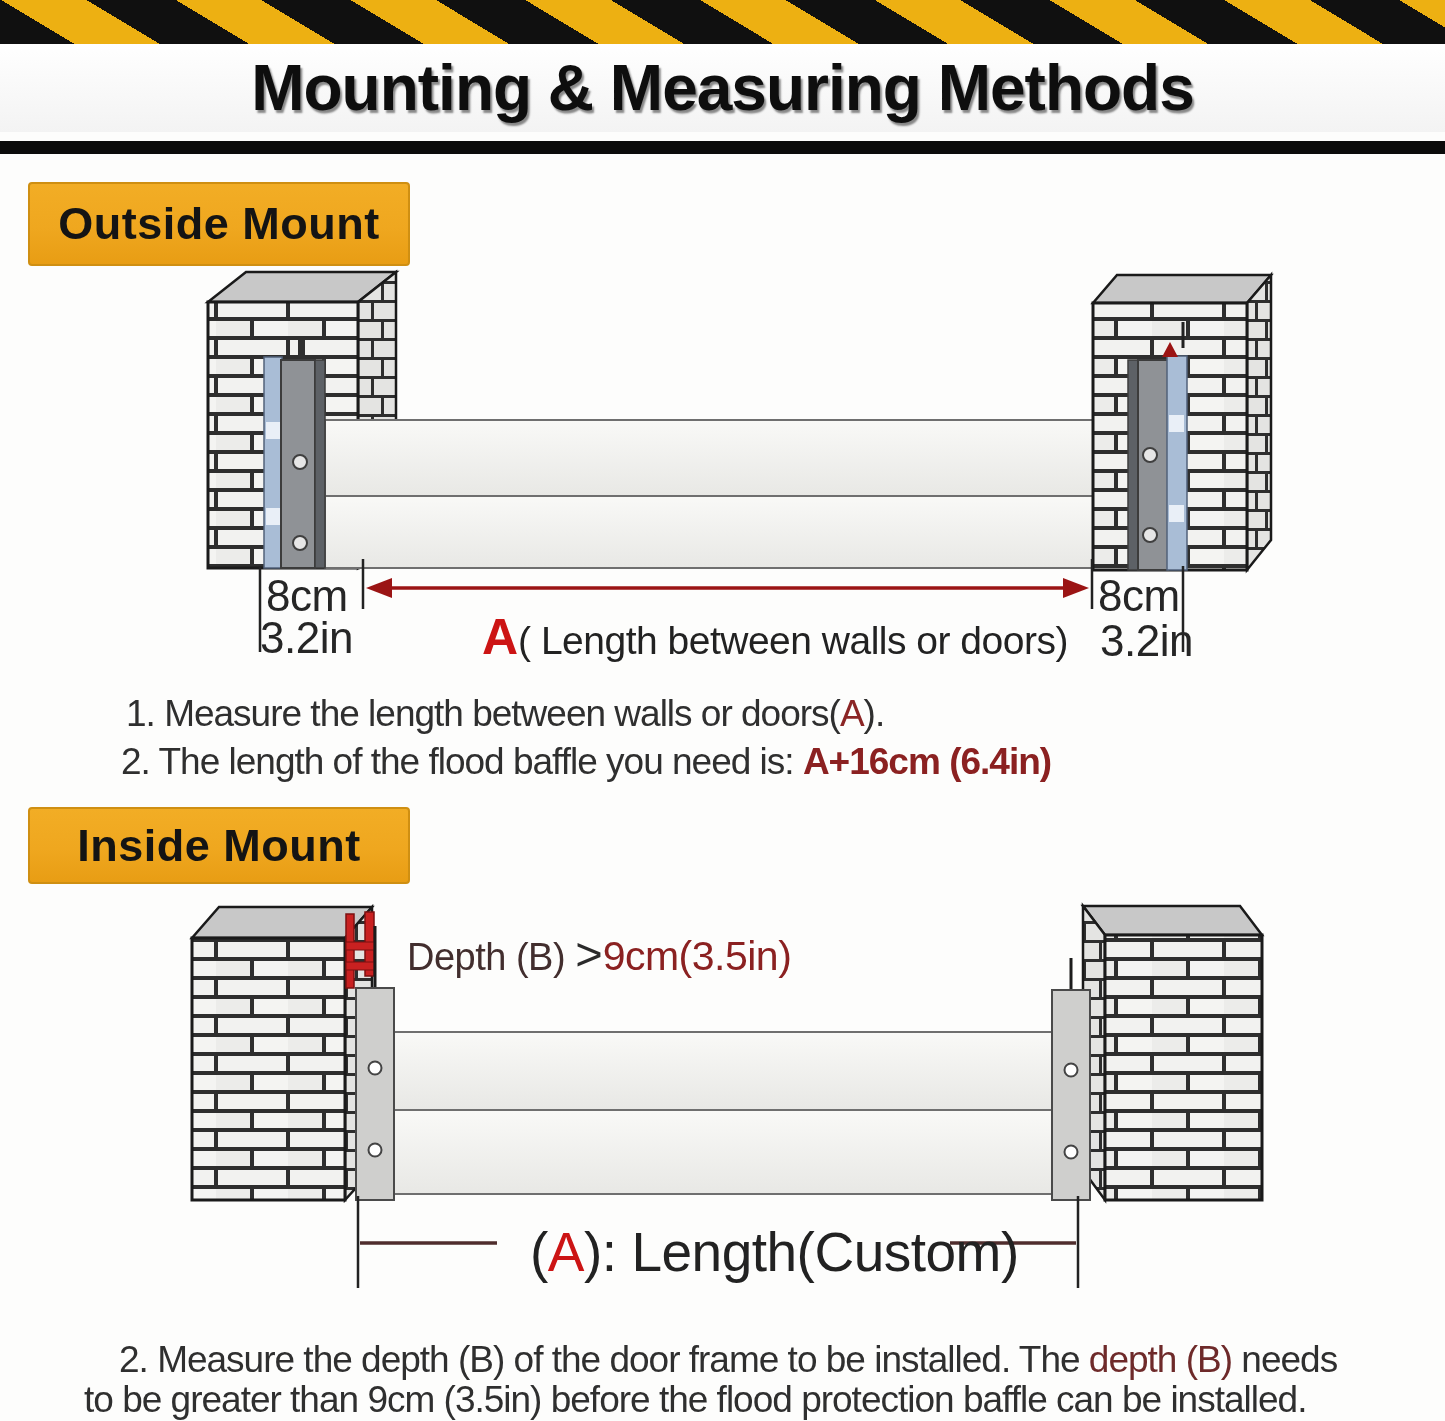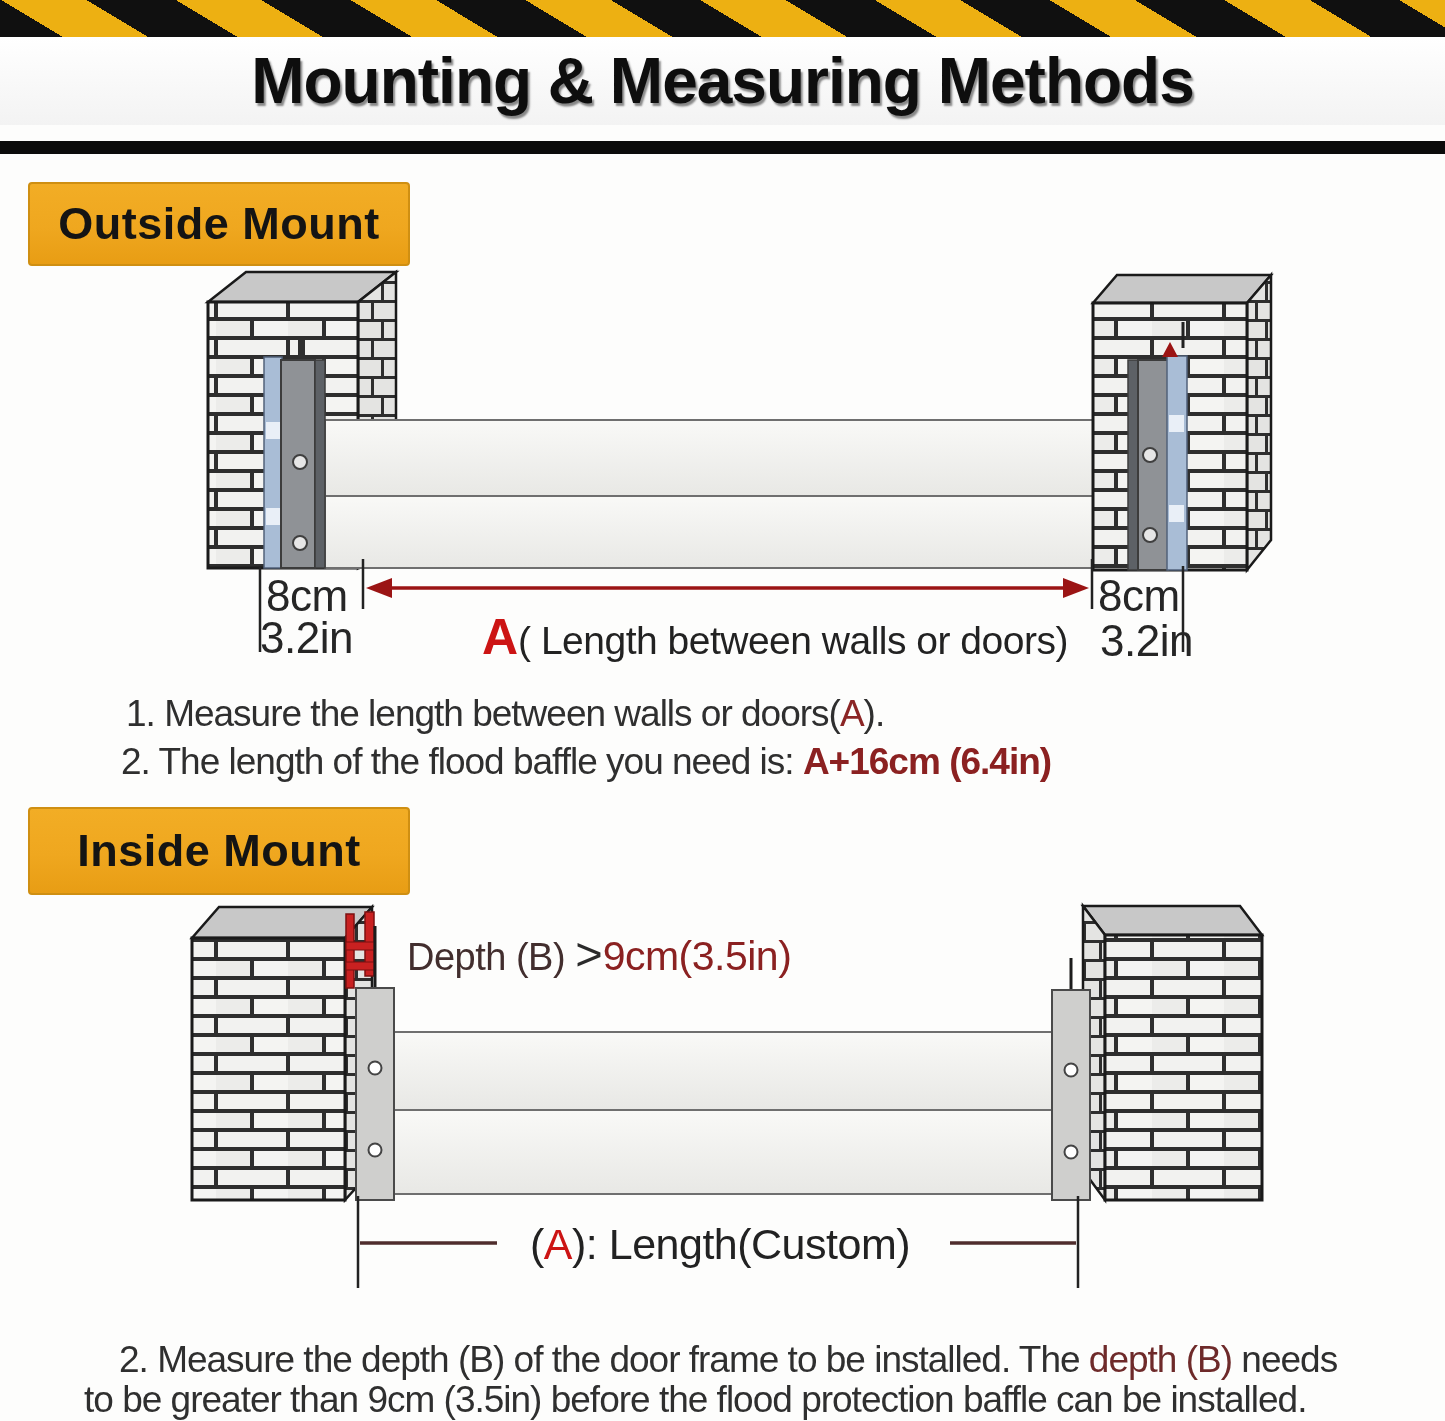--- a/index.html
+++ b/index.html
@@ -9,49 +9,49 @@
   }
   .abs{position:absolute;}
   
   .hazard{
     position:absolute;left:0;top:0;width:1445px;height:53px;
     background:repeating-linear-gradient(31deg,
       var(--hazard_black,#101010) 0 46px,
       var(--hazard_yellow,#edb012) 46px 90px);
   }
   .titleband{
-    position:absolute;left:0;top:37px;width:1445px;height:88px;
+    position:absolute;left:0;top:44px;width:1445px;height:88px;
     background:linear-gradient(180deg,#ffffff 0%,#f3f3f3 100%);
     display:flex;align-items:center;justify-content:center;
   }
   .title{
     font-size:64px;font-weight:700;letter-spacing:-1px;color:#0e0e0e;
     text-shadow:2px 3px 2px rgba(0,0,0,0.45);white-space:nowrap;
   }
   .blackbar{position:absolute;left:0;top:141px;width:1445px;height:13px;background:#0b0b0b;}
   
   .badge{
     position:absolute;left:28px;width:382px;border-radius:4px;
     background:linear-gradient(180deg,#f2ad25 0%,var(--badge_yellow,#efa71f) 55%,#e89d14 100%);
     border:2px solid #cf8f12;box-sizing:border-box;
     display:flex;align-items:center;justify-content:center;
     font-size:45px;font-weight:700;letter-spacing:.5px;color:#141414;
   }
   .badge-outside{top:182px;height:84px;}
-  .badge-inside{top:807px;height:88px;}
+  .badge-inside{top:807px;height:77px;}
   
   .mlabel{position:absolute;font-size:44px;letter-spacing:-.5px;color:#262626;white-space:nowrap;}
   .spanlabel{position:absolute;white-space:nowrap;color:#222;}
   .spanlabel .big-a{font-size:50px;font-weight:700;color:var(--bright_red,#cc1414);}
   .spanlabel .rest{font-size:39px;letter-spacing:-.5px;}
   .depthlabel{position:absolute;white-space:nowrap;}
   .depthlabel .dname{font-size:38px;color:#422e2e;letter-spacing:-.5px;}
   .depthlabel .dgt{font-size:47px;color:#2a2a2a;}
   .depthlabel .dval{font-size:41px;color:var(--dark_red,#8b2121);letter-spacing:-.5px;}
-  .centerlabel{position:absolute;font-size:43px;letter-spacing:-.5px;color:#222;white-space:nowrap;}
+  .centerlabel{position:absolute;font-size:55px;letter-spacing:-.5px;color:#222;white-space:nowrap;}
   .centerlabel .red-a{color:var(--bright_red,#c22424);}
   .step{position:absolute;font-size:37px;letter-spacing:-1px;color:#2f2f2f;white-space:nowrap;}
   .step .red-a{color:#8b2525;}
   .step .formula{color:var(--dark_red,#8b2121);font-weight:bold;}
   .step .maroon{color:#6e2a2a;}
   svg{display:block;}
 </style>
 </head>
 <body>
 

